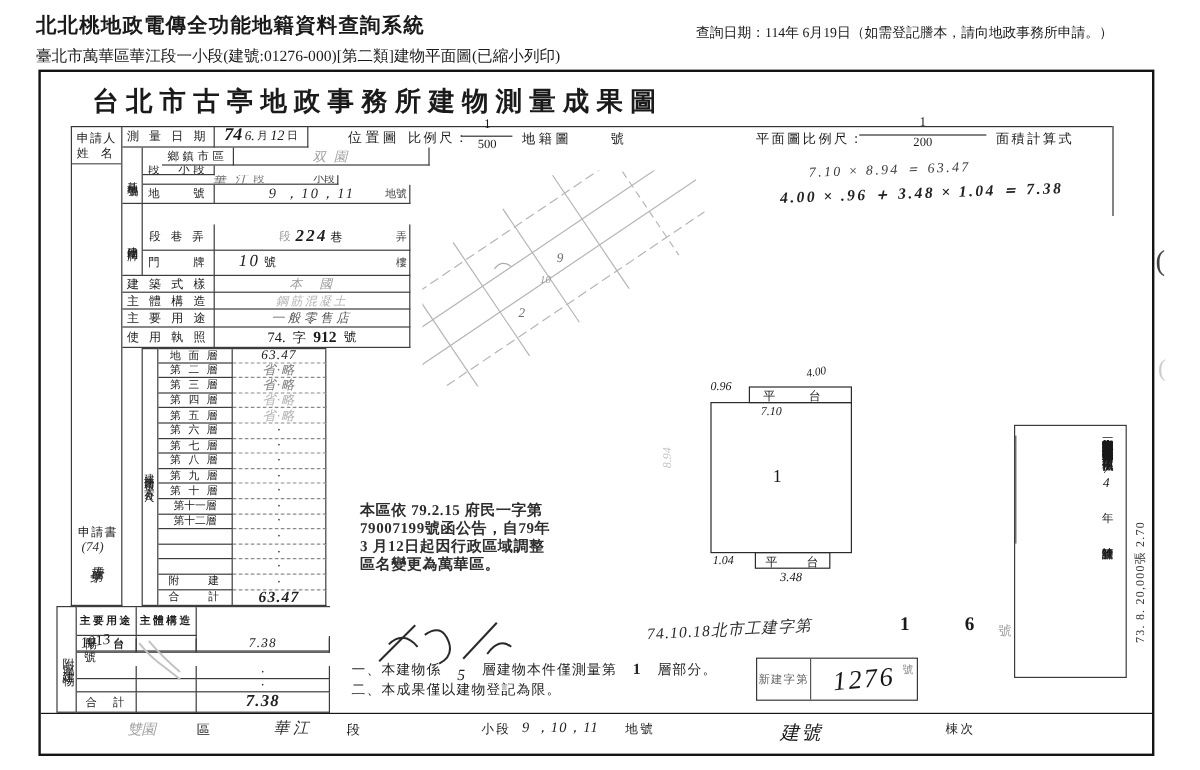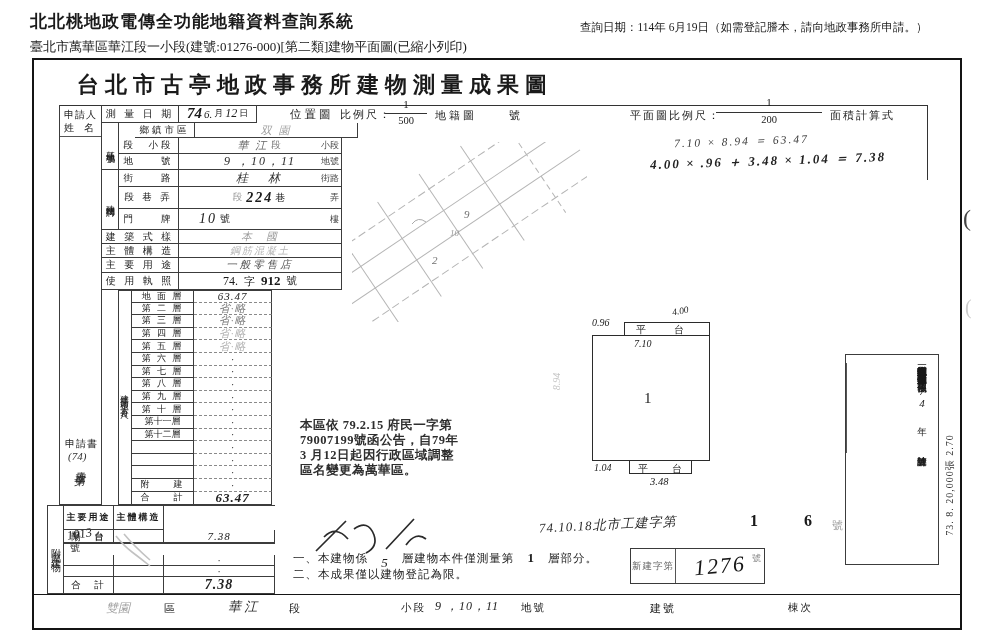--- a/index.html
+++ b/index.html
@@ -77,44 +77,37 @@
         <span class="hw" style="font-size:12px;">12</span>
         <span style="font-size:9px;">日</span>
       </div>
     </div>
 
     <div class="c vlab abs" style="left:68px;top:63px;width:17px;height:47px;font-size:9px;letter-spacing:1px;">基地地號</div>
     <div class="row" style="left:101px;top:63px;width:223px;height:15px;">
       <div class="c lab" style="width:60px;font-size:9.5px;">鄉鎮市區</div>
       <div class="c vc hw faint" style="width:163px;font-size:11px;">双 園</div>
     </div>
-    <div class="row" style="left:85px;top:78px;width:223px;height:16px;">
+    <div class="row" style="left:85px;top:78px;width:223px;height:16px;flex-direction:column;">
       <div class="c lab" style="width:60px;font-size:9.5px;">段　小段</div>
       <div class="c vc" style="width:163px;gap:3px;">
         <span class="hw" style="font-size:11px;color:#666;">華 江</span>
         <span style="font-size:9.5px;color:#777;">段</span>
         <span class="sfx">小段</span>
       </div>
     </div>
     <div class="row" style="left:85px;top:94px;width:223px;height:16px;">
       <div class="c lab" style="width:60px;font-size:9.5px;">地　　號</div>
       <div class="c vc" style="width:163px;">
         <span class="hw" style="font-size:12px;color:#2a2a2a;letter-spacing:2px;">9 ，10，11</span>
         <span class="sfx">地號</span>
       </div>
     </div>
 
     <div class="c vlab abs" style="left:68px;top:110px;width:17px;height:60px;font-size:9px;letter-spacing:1px;">建物門牌</div>
-    <div class="row" style="left:85px;top:110px;width:223px;height:17px;">
-      <div class="c lab" style="width:60px;font-size:9.5px;">街　　路</div>
-      <div class="c vc" style="width:163px;">
-        <span class="hw" style="font-size:12px;color:#333;letter-spacing:4px;">桂　林</span>
-        <span class="sfx">街路</span>
-      </div>
-    </div>
     <div class="row" style="left:85px;top:127px;width:223px;height:22px;">
       <div class="c lab" style="width:60px;font-size:9.5px;">段 巷 弄</div>
       <div class="c vc" style="width:163px;gap:2px;">
         <span style="font-size:9.5px;color:#999;">段</span>
         <span class="hw" style="font-size:14px;font-weight:bold;color:#1c1c1c;">224</span>
         <span style="font-size:10px;">巷</span>
         <span class="sfx">弄</span>
       </div>
     </div>
     <div class="row" style="left:85px;top:149px;width:223px;height:21px;">
@@ -347,17 +340,17 @@
     <div class="abs" style="left:846px;top:418px;width:140px;text-align:center;font-size:10px;letter-spacing:1px;color:#333;transform:rotate(-90deg);">73. 8. 20,000張 2.70</div>
 
     <div class="hline" style="left:0;top:534px;width:926px;border-top:1.5px solid #151515;"></div>
     <div class="abs hw faint" style="left:72px;top:540px;font-size:12px;">雙園</div>
     <div class="abs" style="left:130px;top:541px;font-size:11px;">區</div>
     <div class="abs hw" style="left:194px;top:538px;font-size:13px;color:#2a2a2a;">華 江</div>
     <div class="abs" style="left:255px;top:541px;font-size:11px;">段</div>
     <div class="abs" style="left:367px;top:541px;font-size:10.5px;letter-spacing:2px;">小段</div>
     <div class="abs hw" style="left:401px;top:538px;font-size:12px;letter-spacing:1px;color:#222;">9 ，10，11</div>
     <div class="abs" style="left:487px;top:541px;font-size:10.5px;letter-spacing:2px;">地號</div>
-    <div class="abs" style="left:616px;top:541px;font-size:11px;letter-spacing:2px;">建號</div>
+    <div class="abs" style="left:616px;top:541px;font-size:16px;letter-spacing:2px;font-style:italic;">建號</div>
     <div class="abs" style="left:754px;top:541px;font-size:10.5px;letter-spacing:2px;">棟次</div>
 
   </div>
 </div>
 
 </body></html>

